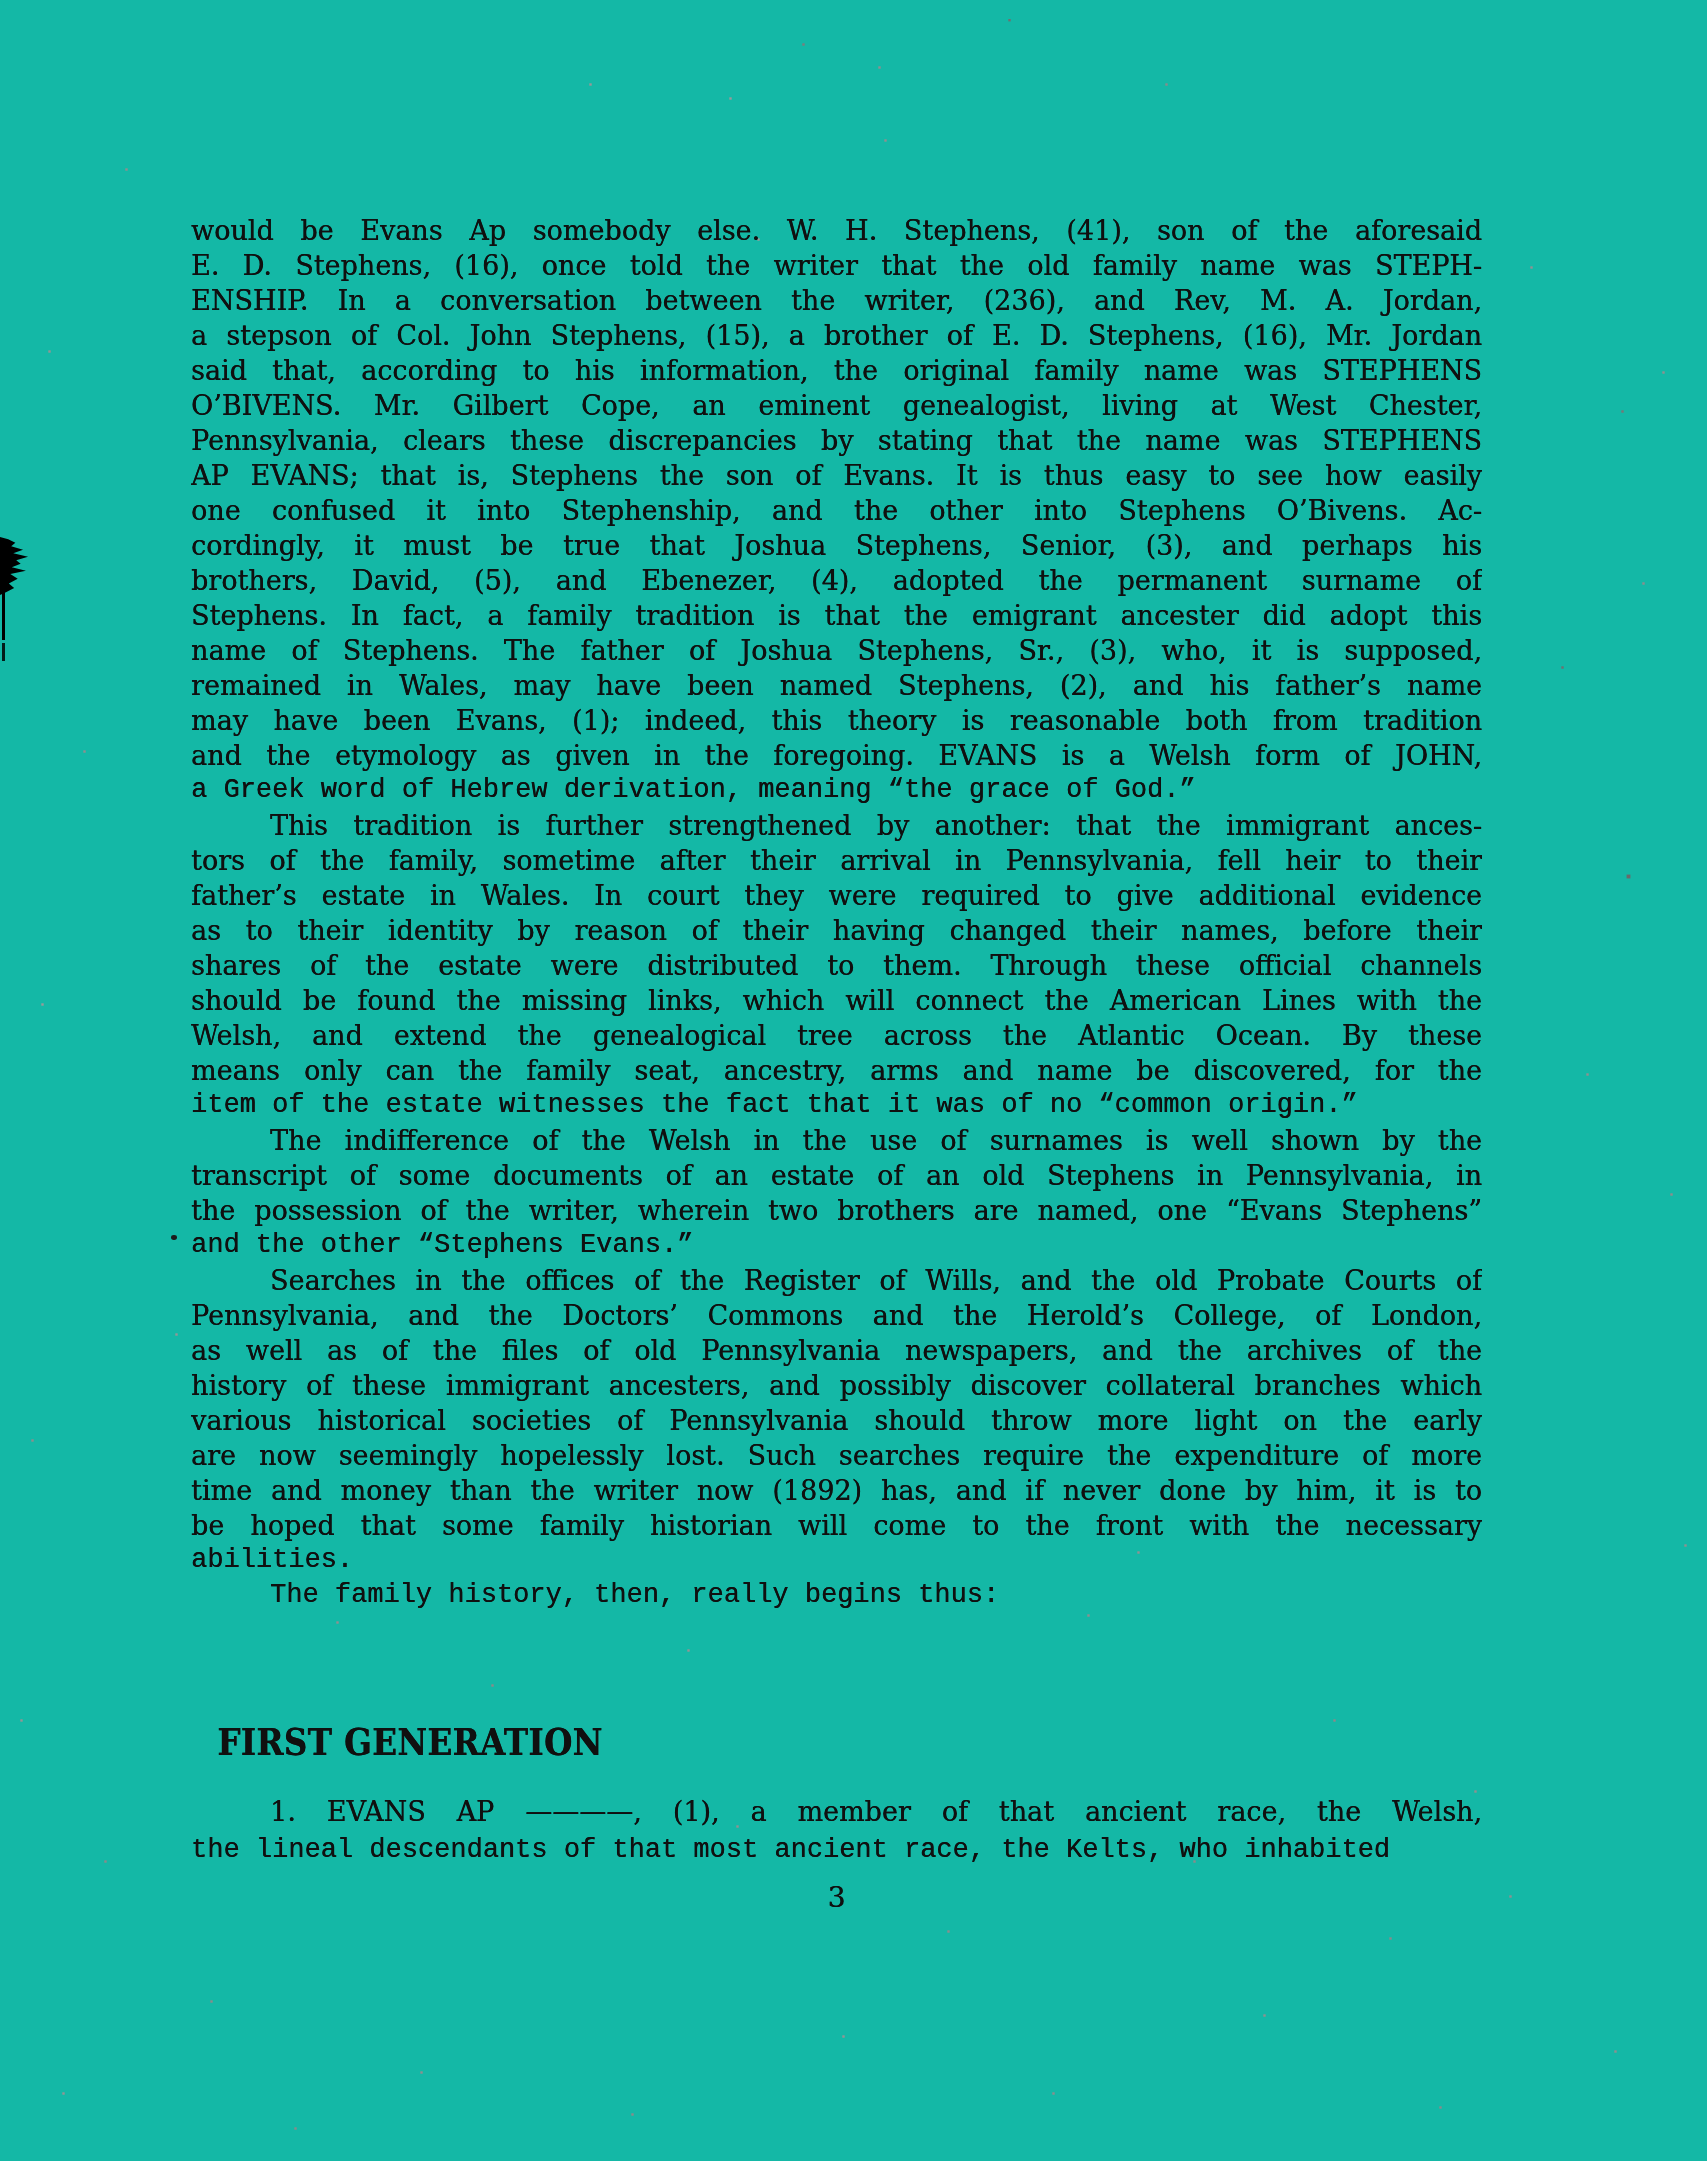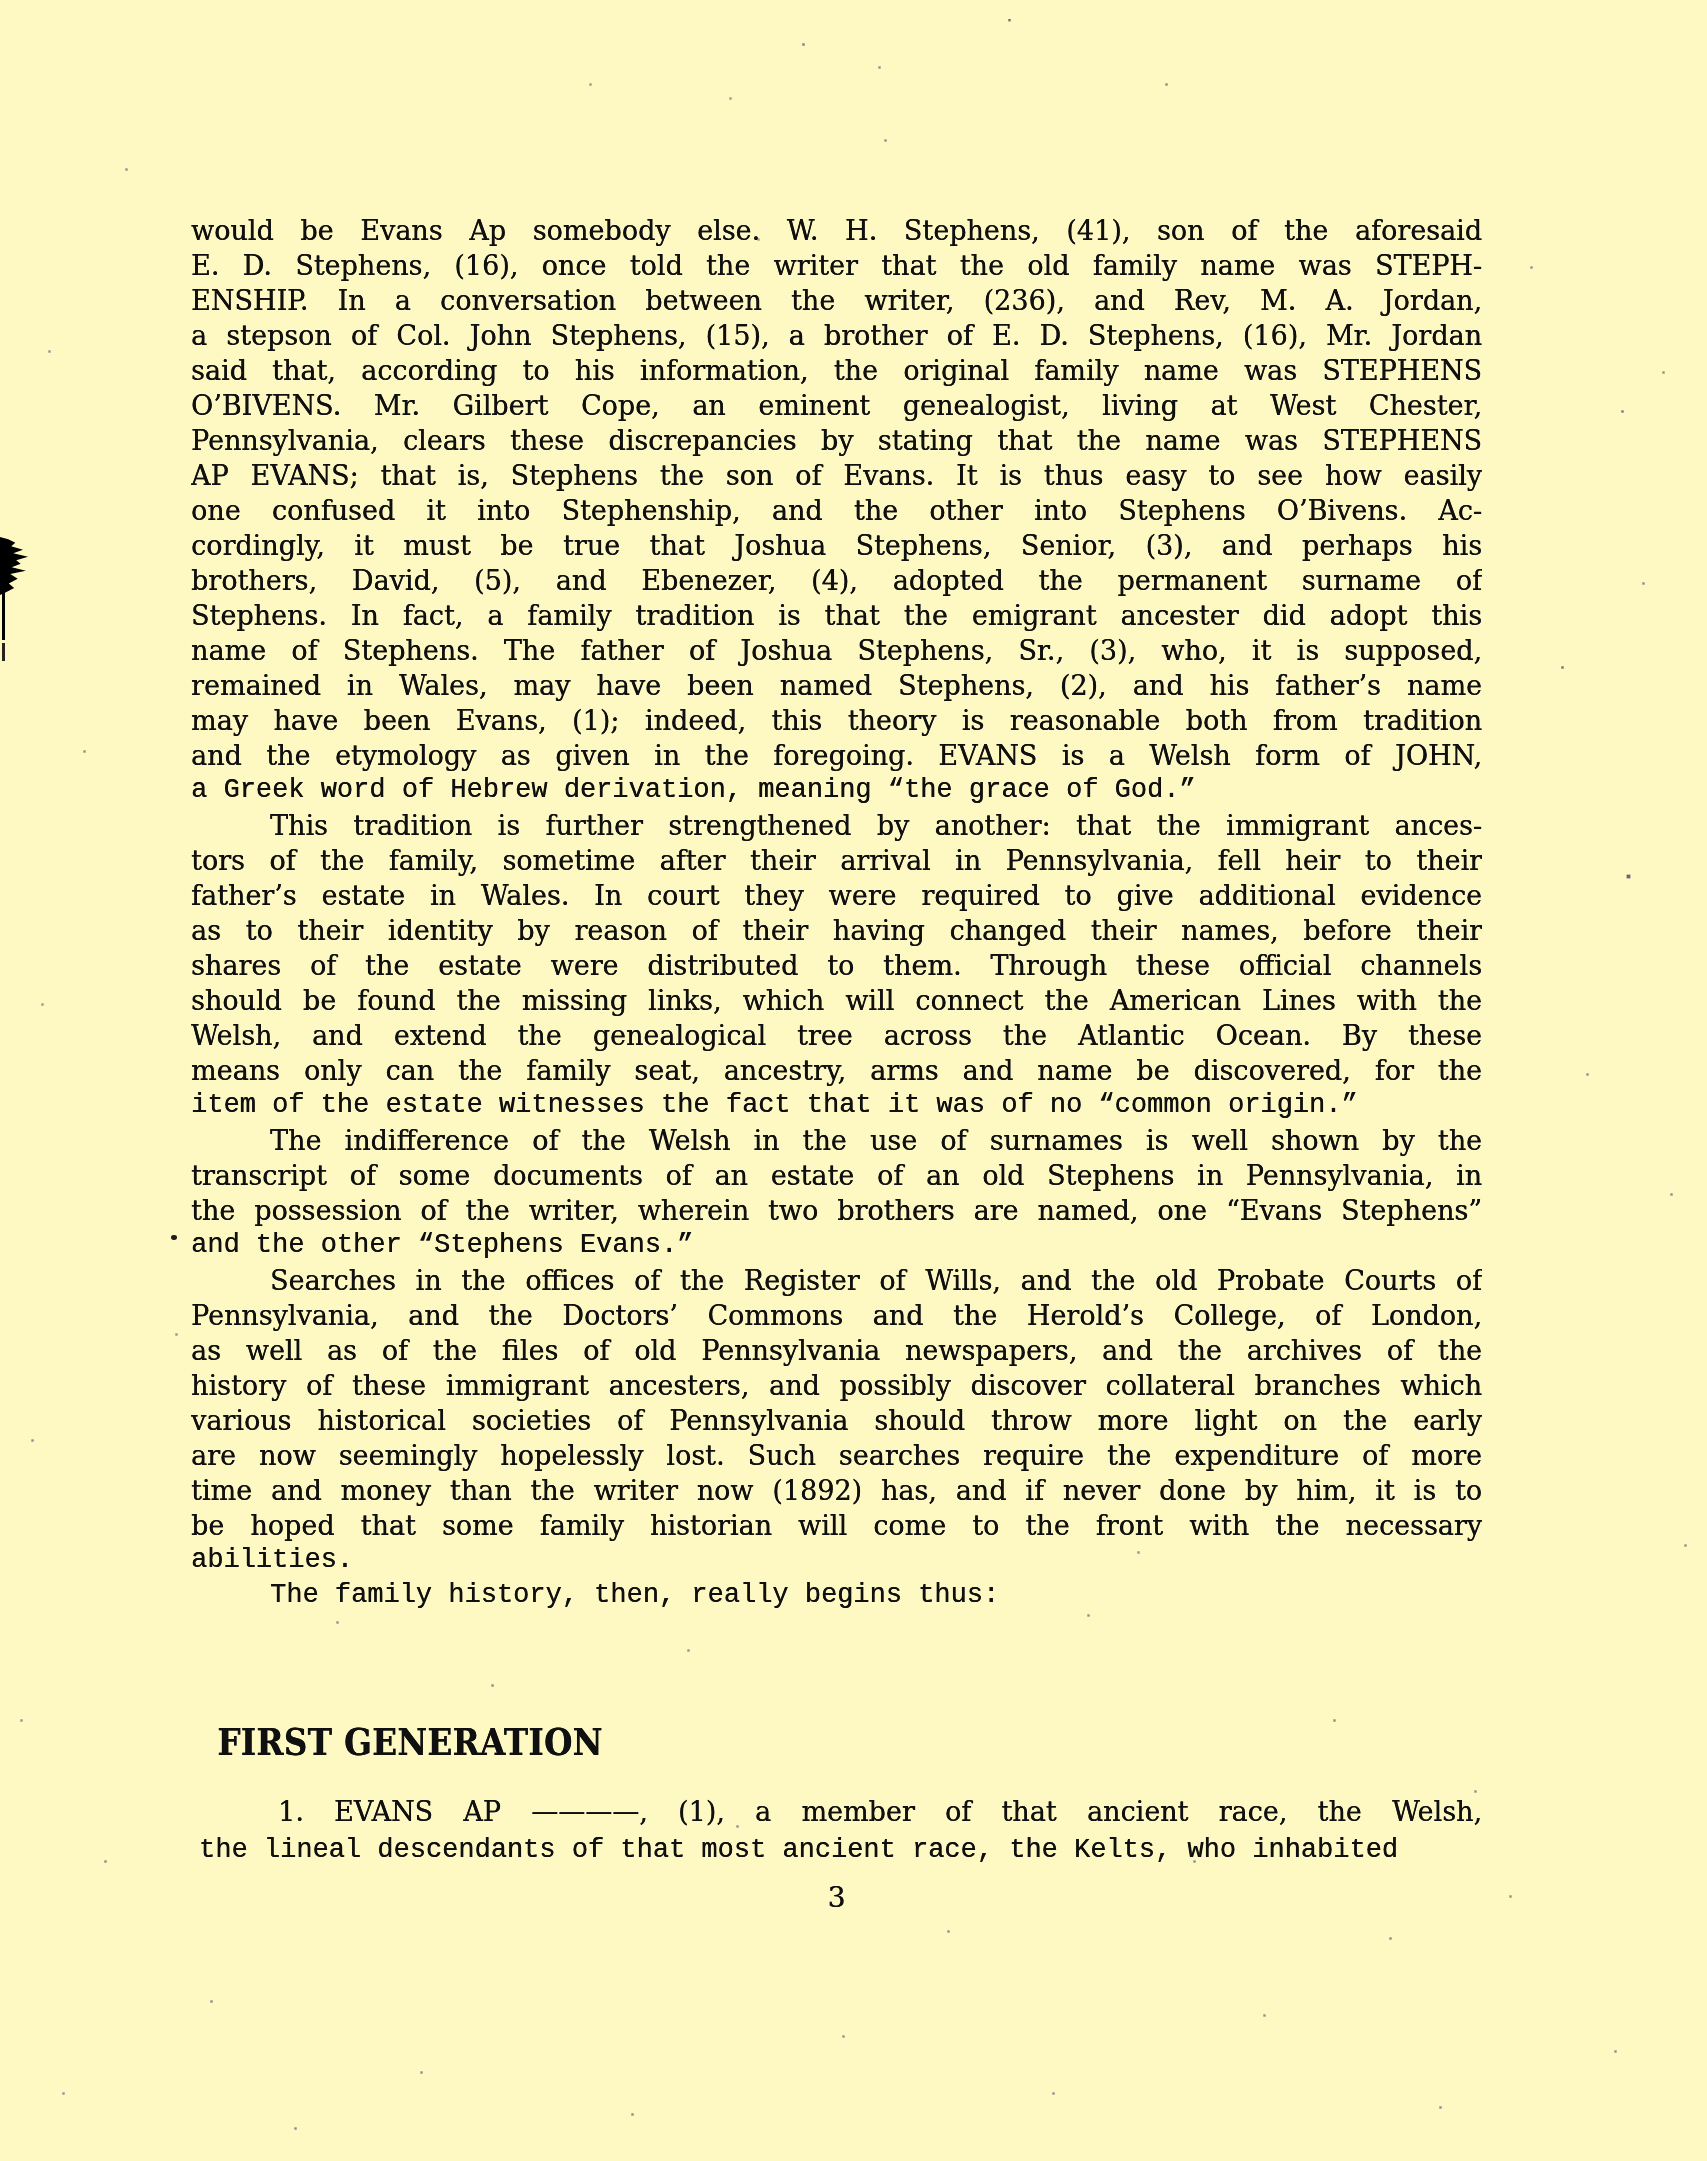--- a/index.html
+++ b/index.html
@@ -4,21 +4,21 @@
 <style>
   html, body {
     margin: 0;
     padding: 0;
     background: #e8e8e8;
   }
   .page {
     position: relative;
     width: 1707px;
     height: 2161px;
-    background: #fef9c3;
+    background: #14b8a6;
     overflow: hidden;
     font-family: "DejaVu Serif", "Liberation Serif", serif;
     color: #101010;
   }
   
   .speckles {
     position: absolute;
     top: 0; left: 0;
     width: 1.4px; height: 1.4px;
     background: transparent;
@@ -82,21 +82,20 @@
   }
   .generation-block {
     position: absolute;
     left: 191px;
     top: 1792px;
     width: 1291px;
   }
   .generation-block .line {
     line-height: 39px;
     height: 39px;
-    margin-left: 8px;
   }
   .page-number {
     position: absolute;
     left: 191px;
     top: 1881px;
     width: 1291px;
     text-align: center;
     font-size: 28px;
     text-shadow: 0.3px 0.3px 0 currentColor;
   }

